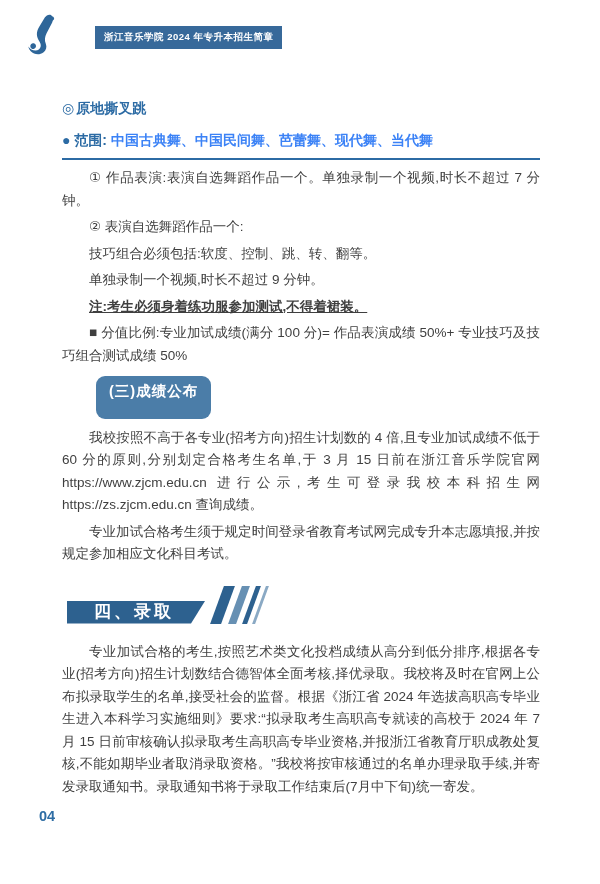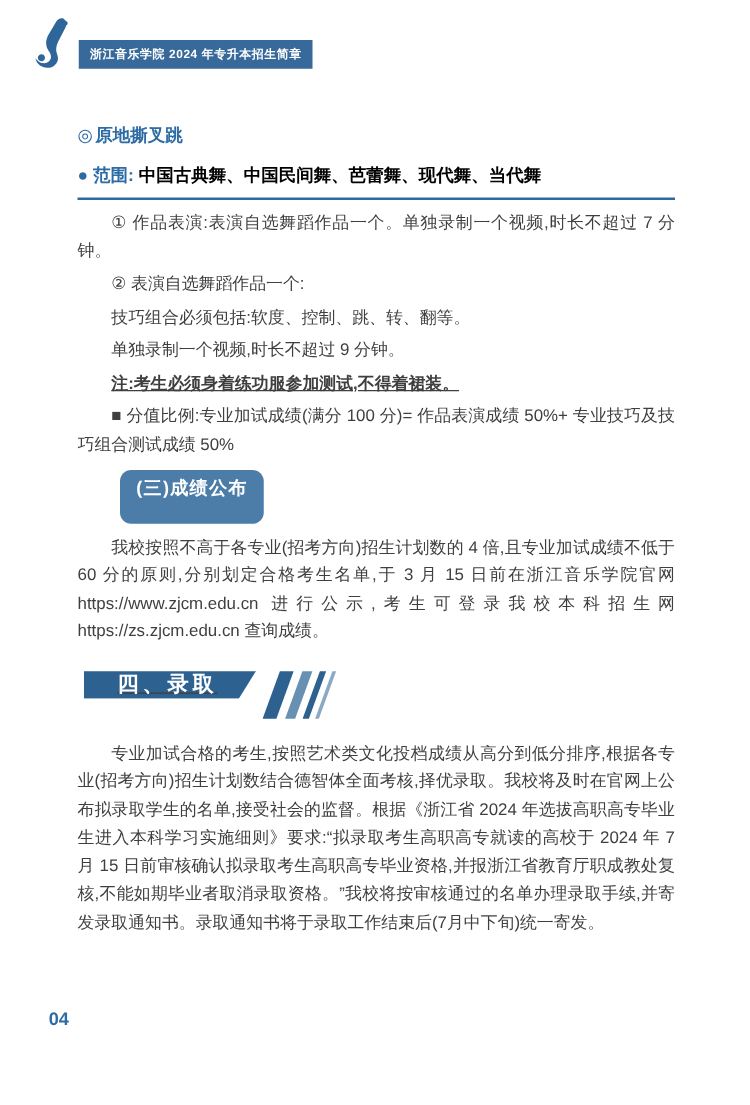--- a/index.html
+++ b/index.html
@@ -5,21 +5,21 @@
   * { margin:0; padding:0; box-sizing:border-box; }
   html,body { background:#ffffff; }
   .page {
     position:relative;
     width:600px; height:884px;
     background:#ffffff;
     overflow:hidden;
     font-family:"Liberation Sans","DejaVu Sans",sans-serif;
   }
   
-  .header { position:absolute; top:14px; left:27px; display:flex; align-items:center; }
+  .header { position:absolute; top:14px; left:27px; display:flex; align-items:flex-start;gap:32px; }
   .logo { width:33px; height:42px; flex:0 0 auto; }
   .header-badge {
     background:#37699a; color:#ffffff;
     font-size:9.5px; font-weight:bold; letter-spacing:0.5px;
     padding:5px 9px; margin-left:3px; margin-top:12px;
     white-space:nowrap;
   }
   
   .content {
     position:absolute; top:97px; left:62px; width:478px;
@@ -30,33 +30,33 @@
     color:#2c6ba4; font-weight:bold; font-size:14px;
     margin-bottom:9px; display:flex; align-items:center;
   }
   .major-heading .marker { margin-right:2px; font-weight:normal; }
   .scope-line {
     font-weight:bold; font-size:14px;
     border-bottom:2px solid #2c6ba4;
     padding-bottom:7px; margin-bottom:7px;
   }
   .scope-line .marker, .scope-line .scope-label { color:#2c6ba4; }
-  .scope-line .scope-value { color:#000000; }
+  .scope-line .scope-value { color:#3b82f6; }
   .para { text-indent:2em; margin-bottom:4px; }
   .para.bold { font-weight:bold;text-decoration:underline; }
   .section-badge {
     display:inline-block;
     background:#4b7da8; color:#ffffff;
     font-size:14.5px; font-weight:bold; letter-spacing:1px;
     padding:4px 13px 16px 13px;
     border-radius:9px;
     margin:5px 0 8px 34px;
   }
   
-  .banner-row { display:flex; align-items:flex-start; height:38px; margin:20px 0 17px 5px;text-decoration:underline; }
+  .banner-row { display:flex; align-items:flex-end; height:38px; margin:20px 0 17px 5px; }
   .banner {
     position:relative; width:138px; background:#2d618f;
     clip-path:polygon(0 0, 100% 0, calc(100% - 14px) 100%, 0 100%);
     color:#ffffff; font-size:17px; font-weight:bold; letter-spacing:3px;
     display:flex; align-items:center; padding-left:27px;
   }
   .stripe { display:inline-block; height:38px; transform:skewX(-20deg); }
   .stripe.s1 { width:11px; background:#2d618f; margin-left:12px; }
   .stripe.s2 { width:8px;  background:#6790b3; margin-left:7px; }
   .stripe.s3 { width:5px;  background:#2d618f; margin-left:6px; }
@@ -100,20 +100,21 @@
     <p class="para">② 表演自选舞蹈作品一个:</p>
     <p class="para">技巧组合必须包括:软度、控制、跳、转、翻等。</p>
     <p class="para">单独录制一个视频,时长不超过 9 分钟。</p>
     <p class="para bold">注:考生必须身着练功服参加测试,不得着裙装。</p>
     <p class="para">■ 分值比例:专业加试成绩(满分 100 分)= 作品表演成绩 50%+ 专业技巧及技巧组合测试成绩 50%</p>
 
     <div>
       <span class="section-badge">(三)成绩公布</span>
     </div>
     <p class="para">我校按照不高于各专业(招考方向)招生计划数的 4 倍,且专业加试成绩不低于 60 分的原则,分别划定合格考生名单,于 3 月 15 日前在浙江音乐学院官网 https://www.zjcm.edu.cn 进行公示,考生可登录我校本科招生网 https://zs.zjcm.edu.cn 查询成绩。</p>
+    <p class="para">专业加试合格考生须于规定时间登录省教育考试网完成专升本志愿填报,并按规定参加相应文化科目考试。</p>
 
     <div class="banner-row">
       <div class="banner">四、录取</div>
       <span class="stripe s1"></span>
       <span class="stripe s2"></span>
       <span class="stripe s3"></span>
       <span class="stripe s4"></span>
     </div>
 
     <p class="para">专业加试合格的考生,按照艺术类文化投档成绩从高分到低分排序,根据各专业(招考方向)招生计划数结合德智体全面考核,择优录取。我校将及时在官网上公布拟录取学生的名单,接受社会的监督。根据《浙江省 2024 年选拔高职高专毕业生进入本科学习实施细则》要求:“拟录取考生高职高专就读的高校于 2024 年 7 月 15 日前审核确认拟录取考生高职高专毕业资格,并报浙江省教育厅职成教处复核,不能如期毕业者取消录取资格。”我校将按审核通过的名单办理录取手续,并寄发录取通知书。录取通知书将于录取工作结束后(7月中下旬)统一寄发。</p>

